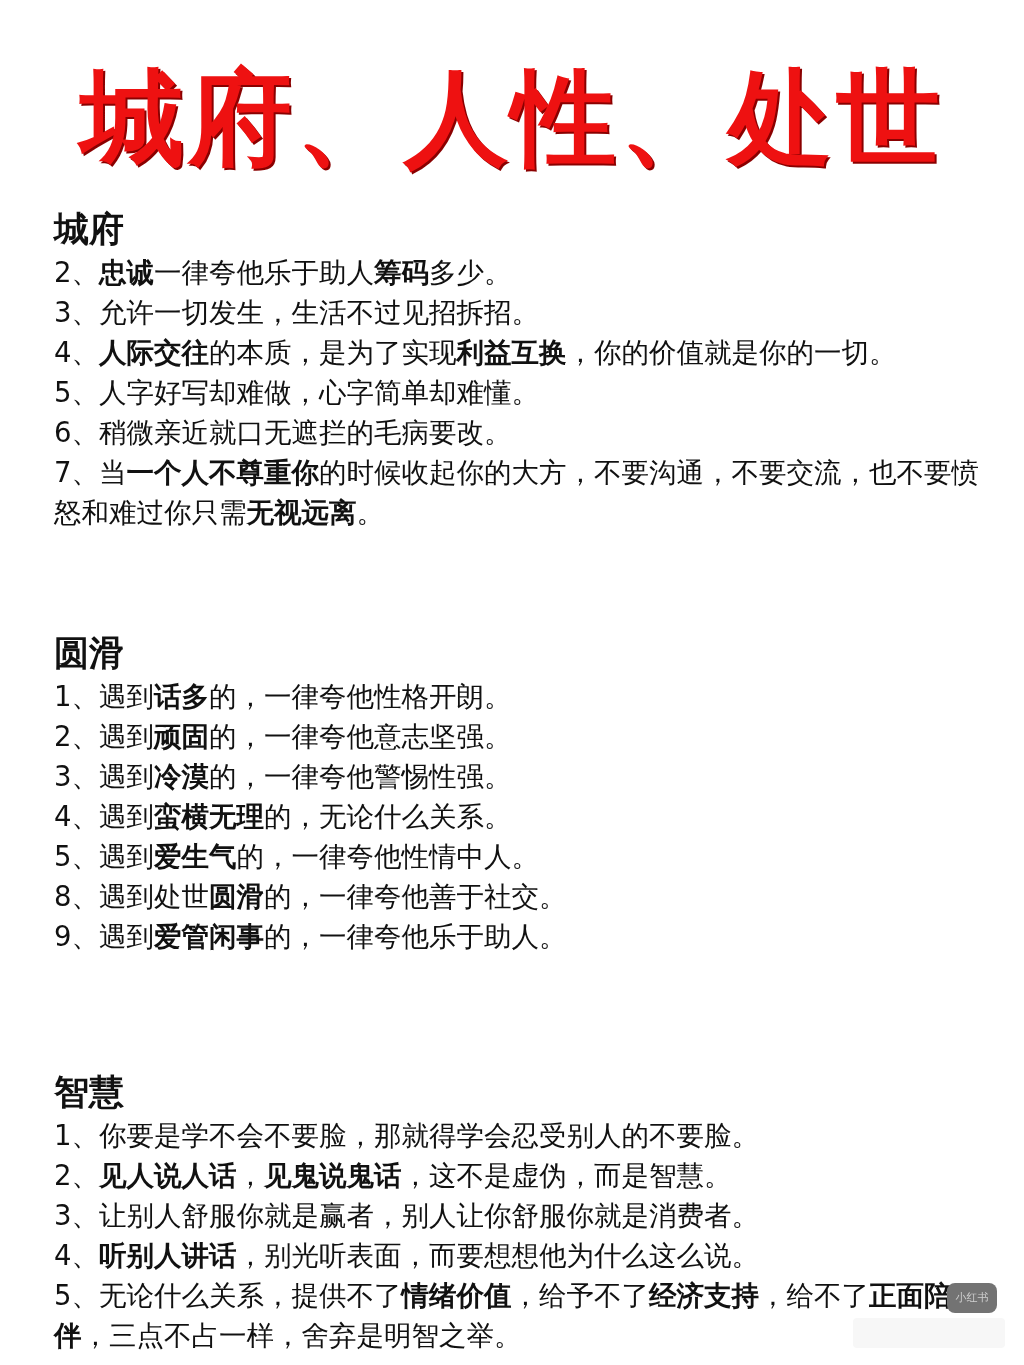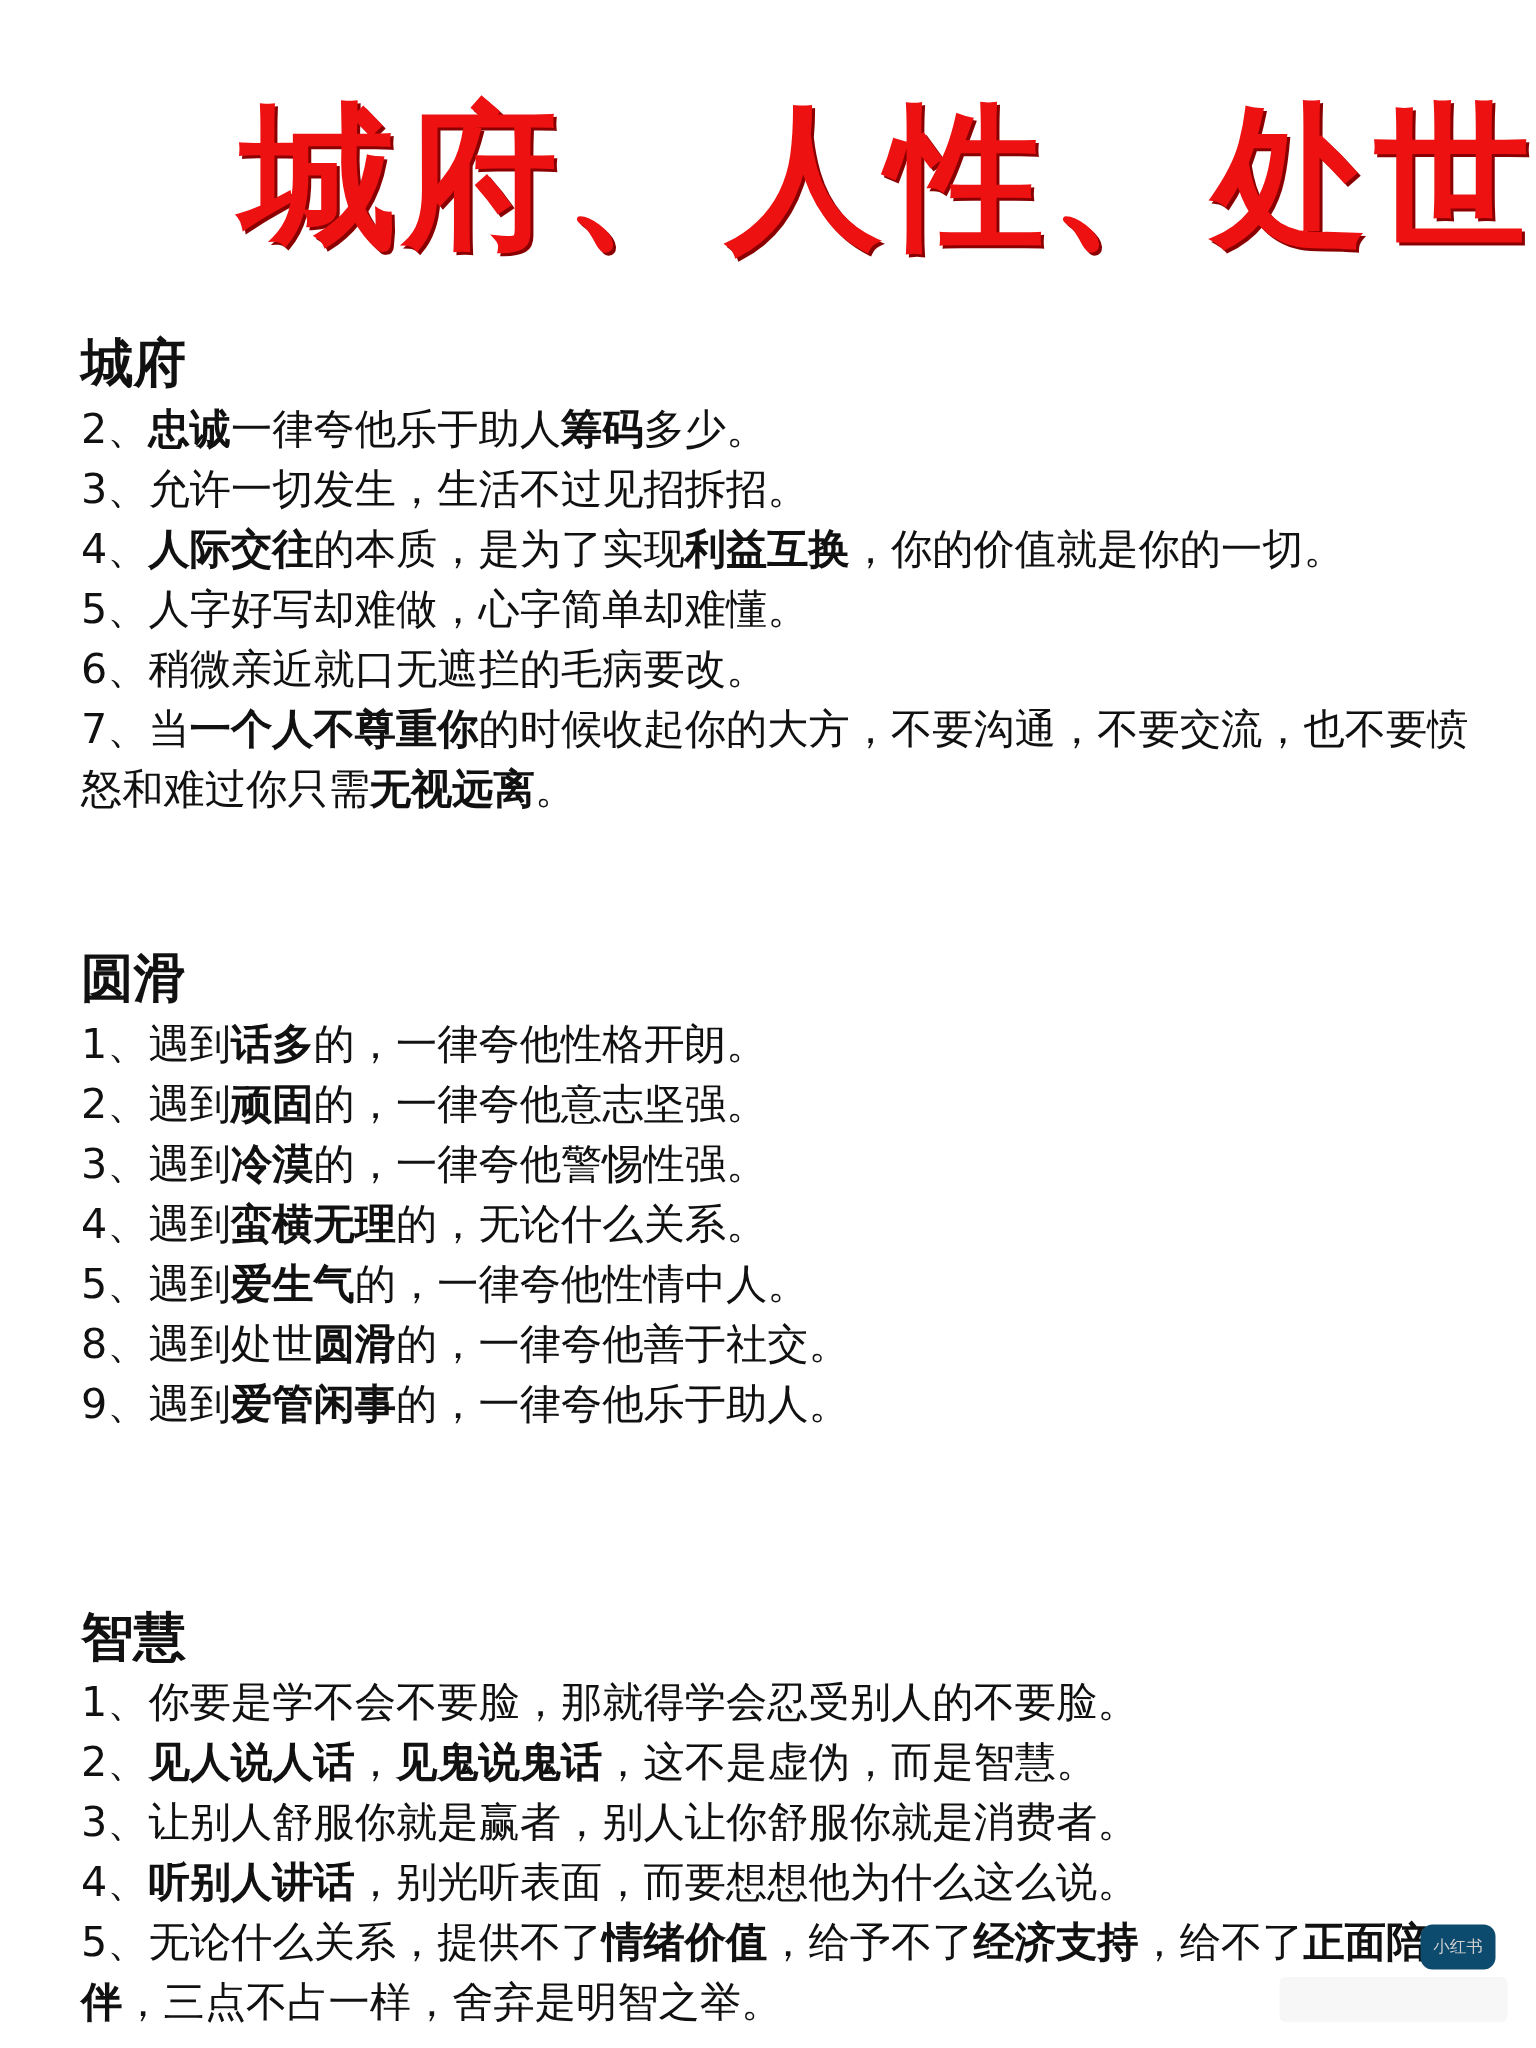--- a/index.html
+++ b/index.html
@@ -1,36 +1,36 @@
 <!DOCTYPE html>
 <html><head>
 <meta charset="utf-8">
 <style>
   html, body { margin: 0; padding: 0; background: #ffffff; }
   body { width: 1024px; height: 1365px; overflow: hidden; position: relative;
          font-family: "DejaVu Sans", "Liberation Sans", sans-serif; color: #111111; }
-  .title { position: absolute; left: 0; top: 58px; width: 1024px; text-align: right;
+  .title { position: absolute; left: 0; top: 58px; width: 1024px; text-align: center;
            font-size: 104px; font-weight: bold; line-height: 120px; letter-spacing: 4px;
            text-shadow: 2px 2px 0 #8a0000; }
   .section { position: absolute; left: 54px; width: 930px; }
   .section h2 { margin: 0; font-size: 35px; font-weight: bold; line-height: 46px; height: 46px; }
   .item { font-size: 27.5px; line-height: 40px; margin: 0; white-space: normal; }
   .item b { font-weight: bold; }
   .watermark { position: absolute; left: 947px; top: 1283px; width: 50px; height: 30px;
-               border-radius: 8px; background: #0c4a6e; color: #d0d0d0; font-size: 11px;
+               border-radius: 8px; background: #737373; color: #d0d0d0; font-size: 11px;
                text-align: center; line-height: 30px; }
   .wm-bar { position: absolute; left: 853px; top: 1318px; width: 152px; height: 30px;
             background: #f7f7f7; border-radius: 4px; }
 </style>
 </head>
 <body>
 
 <div class="title" style="color: rgb(238, 17, 17);">城府、人性、处世</div>
 
-<div class="section" id="sec0" style="top:220px;">
+<div class="section" id="sec0" style="top:206px;">
   <h2>城府</h2>
   <div class="items">
       <p class="item"><span>2、</span><b>忠诚</b><span>一律夸他乐于助人</span><b>筹码</b><span>多少。</span></p>
       <p class="item"><span>3、允许一切发生，生活不过见招拆招。</span></p>
       <p class="item"><span>4、</span><b>人际交往</b><span>的本质，是为了实现</span><b>利益互换</b><span>，你的价值就是你的一切。</span></p>
       <p class="item"><span>5、人字好写却难做，心字简单却难懂。</span></p>
       <p class="item"><span>6、稍微亲近就口无遮拦的毛病要改。</span></p>
       <p class="item"><span>7、当</span><b>一个人不尊重你</b><span>的时候收起你的大方，不要沟通，不要交流，也不要愤怒和难过你只需</span><b>无视远离</b><span>。</span></p>
     </div>
 </div>

